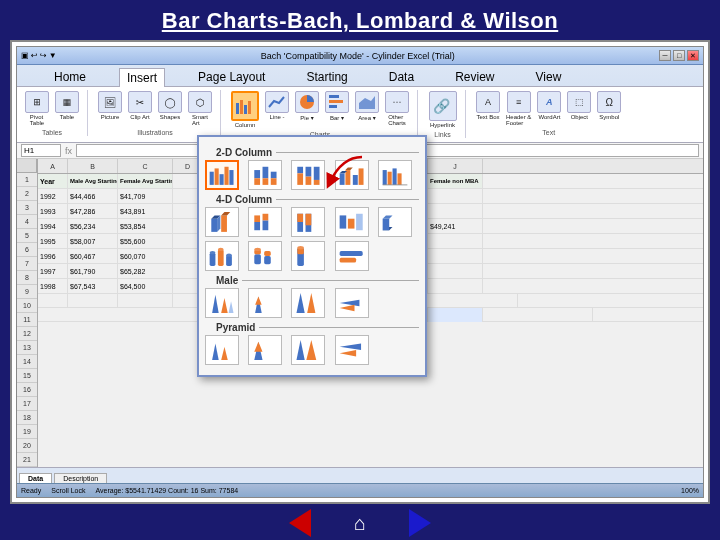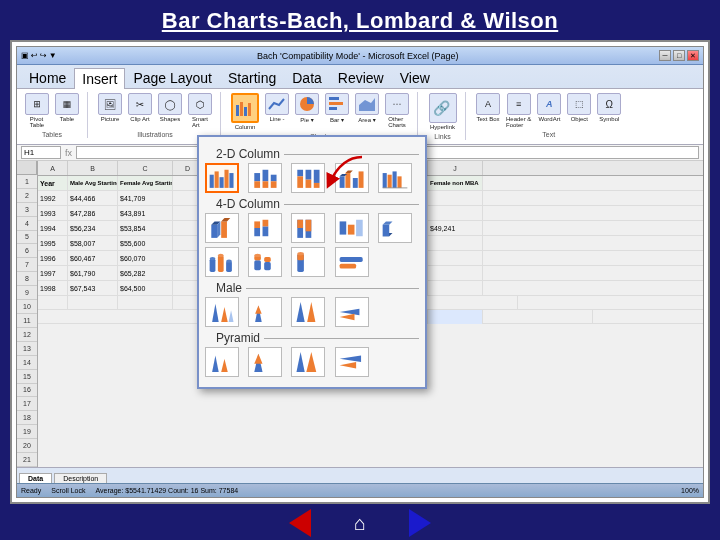--- a/index.html
+++ b/index.html
@@ -100,22 +100,23 @@
       font-size: 8px;
       background: transparent;
     }
 
     .ribbon-tab {
       padding: 2px 7px;
       cursor: pointer;
       background: transparent;
       border: 1px solid transparent;
       border-bottom: none;
-      font-size: 14px;
+      font-size: 12px;
       color: #000;
+      margin-left: 25px;
     }
 
     .ribbon-tab.active {
       background: #fff;
       border-color: #aab;
       border-bottom-color: #fff;
       position: relative;
       top: 1px;
     }
 
@@ -313,22 +314,22 @@
       left: 180px;
       width: 230px;
       background: #f5f5f5;
       border: 2px solid #7890c8;
       box-shadow: 3px 3px 8px rgba(0,0,0,0.4);
       z-index: 10;
       padding: 6px;
     }
 
     .chart-section-label {
-      font-size: 12px;
-      font-weight: normal;
+      font-size: 10px;
+      font-weight: bold;
       color: #333;
       margin: 4px 0 2px 0;
       display: flex;
       align-items: center;
       gap: 4px;
       padding-left: 11px;
     }
 
     .chart-section-label::after {
       content: '';
@@ -474,21 +475,21 @@
 </head>
 <body>
 
 <div class="slide-title">Bar Charts-Bach, Lombard &amp; Wilson</div>
 
 <div class="slide-content">
   <div class="excel-window">
 
     <div class="excel-title-bar">
       <span style="font-size:8px;">▣ ↩ ↪ ▼</span>
-      <span class="excel-title-text">Bach 'Compatibility Mode' - Microsoft Excel (Page)</span>
+      <span class="excel-title-text">Bach 'Compatibility Mode' - Cylinder Excel (Trial)</span>
       <div class="win-controls">
         <div class="win-btn">─</div>
         <div class="win-btn">□</div>
         <div class="win-btn" style="background:linear-gradient(180deg,#f88,#e44);">✕</div>
       </div>
     </div>
 
     <div class="ribbon">
       <div class="ribbon-tabs">
         <div class="ribbon-tab">Home</div>

